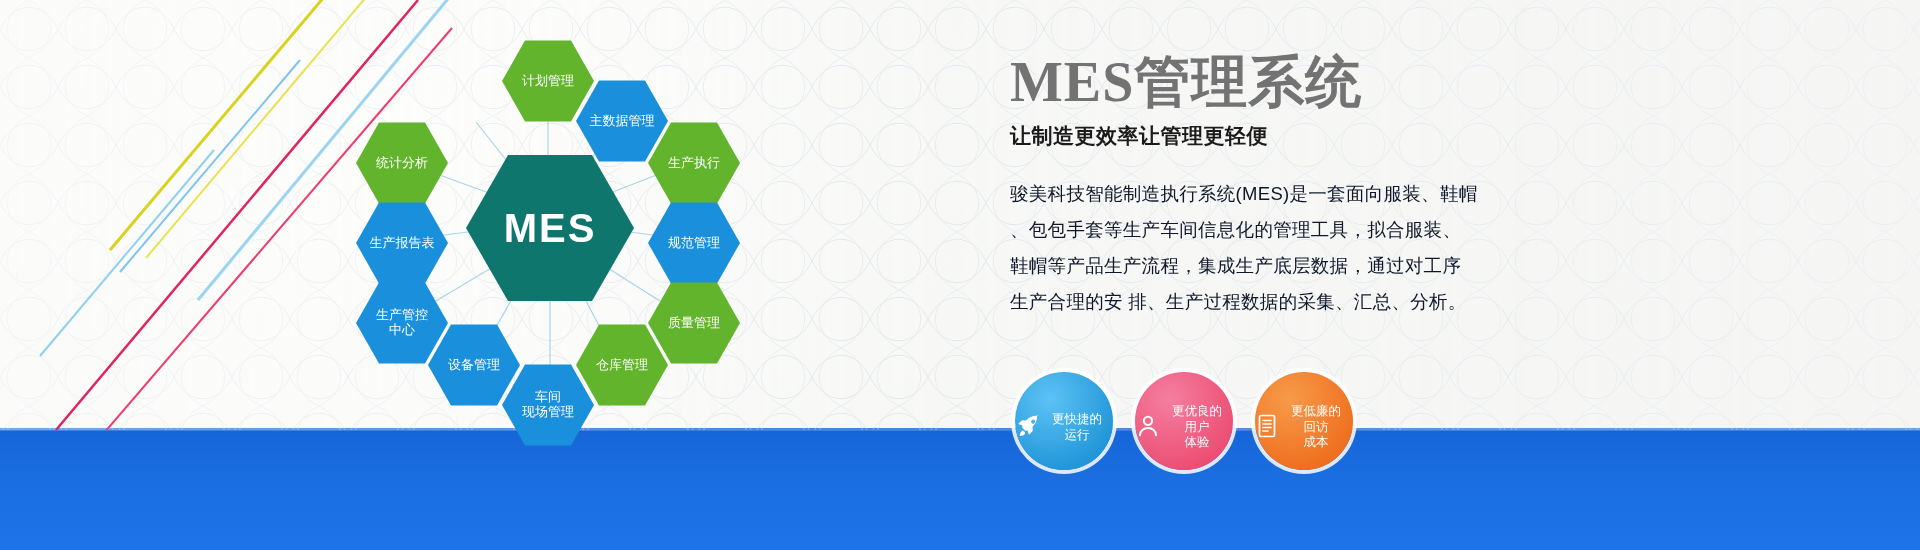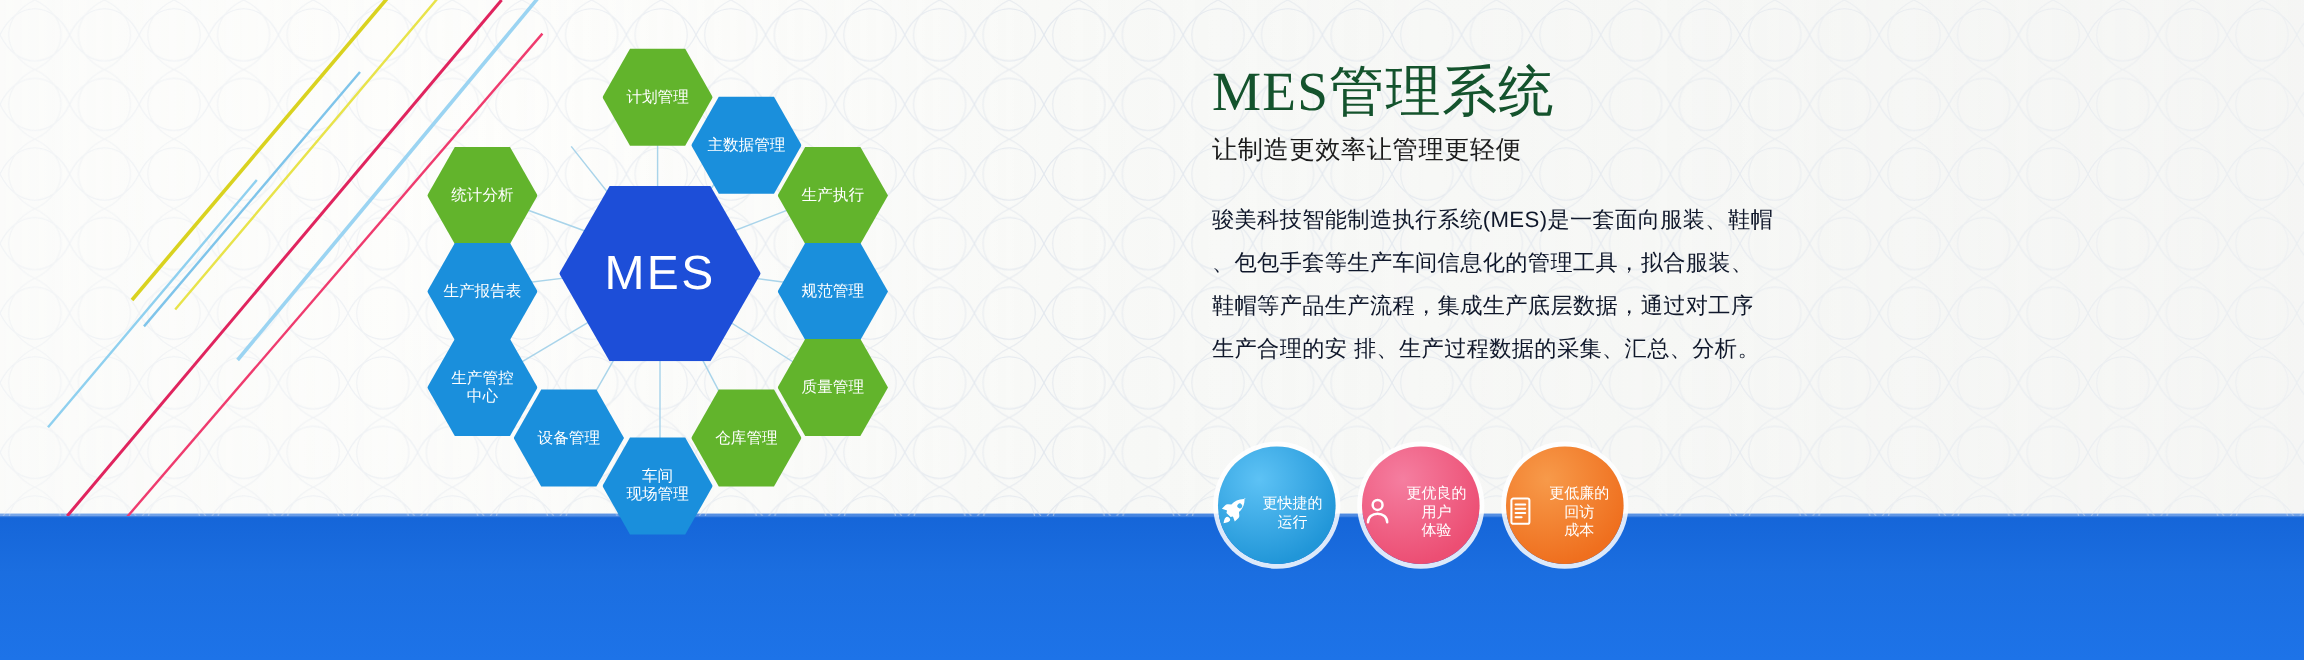--- a/index.html
+++ b/index.html
@@ -36,37 +36,37 @@
   
   .hexwrap { position:absolute; left:300px; top:10px; width:520px; height:420px; }
   .hex {
     position:absolute;
     display:flex; align-items:center; justify-content:center; text-align:center;
     color:#fff; line-height:1.15;
     clip-path:polygon(25% 3%,75% 3%,100% 50%,75% 97%,25% 97%,0% 50%);
   }
   .hex.small { width:92px; height:86px; font-size:13px; }
   .hex.center {
-    width:168px; height:152px; font-size:40px; font-weight:normal;
+    width:168px; height:152px; font-size:40px; font-weight:bold;
     letter-spacing:2px;
-    background:#1d4ed8;
+    background:#0f766e;
     clip-path:polygon(25% 2%,75% 2%,100% 50%,75% 98%,25% 98%,0% 50%);
   }
   .hex.blue { background:#1a8fdc; }
   .hex.green { background:#62b42c; }
 
   
   .right { position:absolute; left:1010px; top:52px; width:600px; }
   .title {
     font-family:"Liberation Serif","DejaVu Serif",serif;
-    font-size:46px; font-weight:normal; color:#14532d; letter-spacing:1px;
+    font-size:56px; font-weight:bold; color:#737373; letter-spacing:1px;
     line-height:1.1;
   }
   .subtitle {
-    margin-top:8px; font-size:21px; color:#1b1b1b; font-weight:normal;
+    margin-top:8px; font-size:21px; color:#1b1b1b; font-weight:bold;
     letter-spacing:.5px;
   }
   .para {
     margin-top:26px; width:560px;
     font-size:18.5px; color:#0f172a; line-height:1.95; letter-spacing:.3px;
     text-align:justify;
   }
   .para p { margin:0; }
 
   

